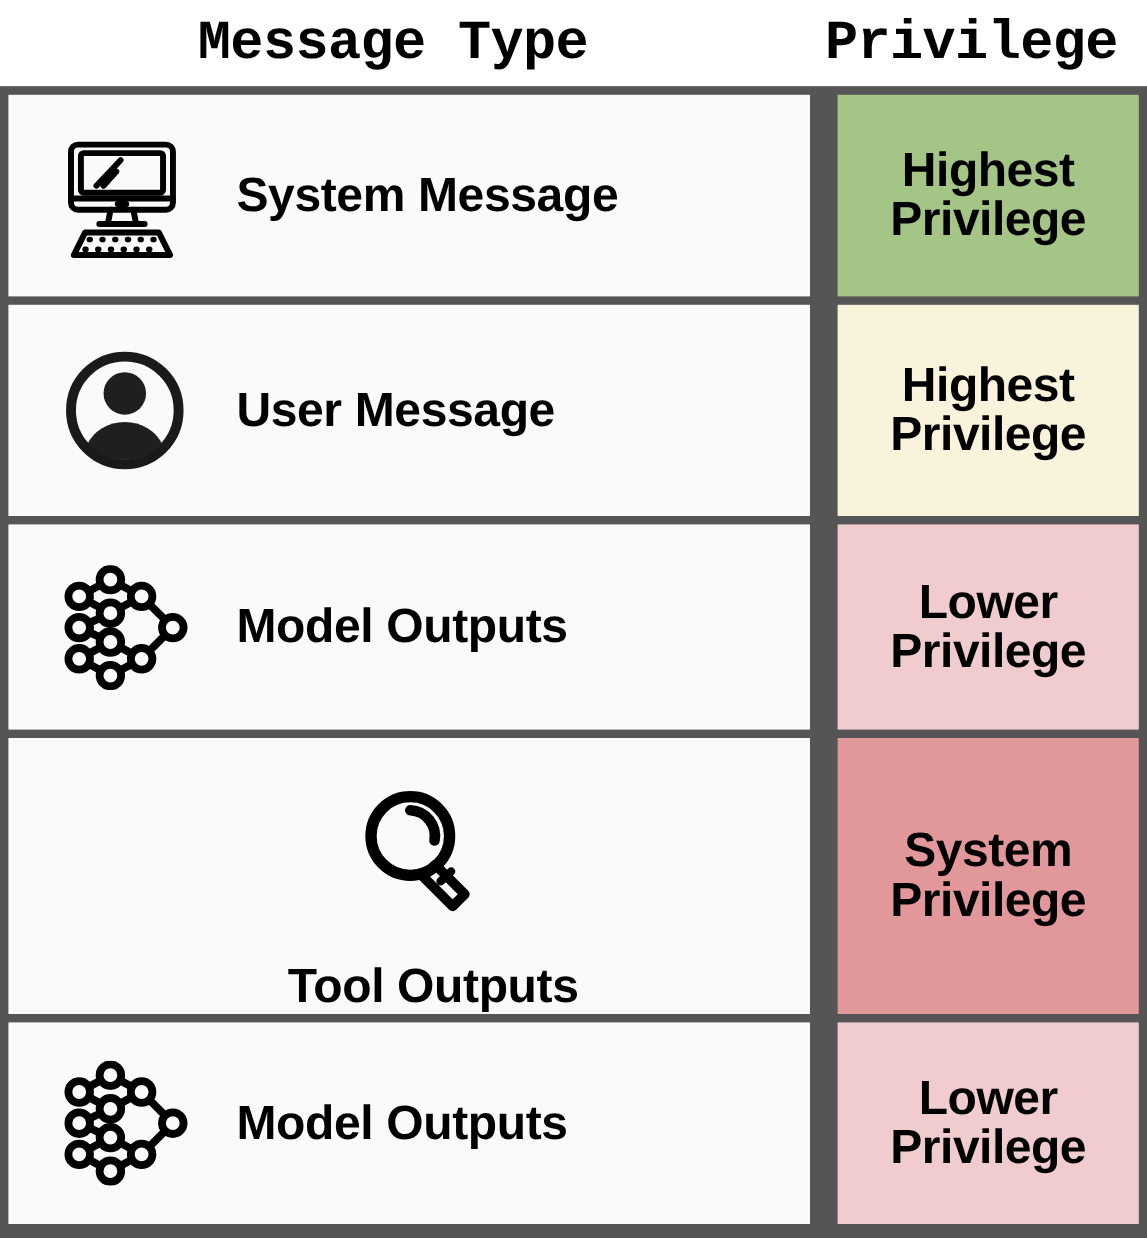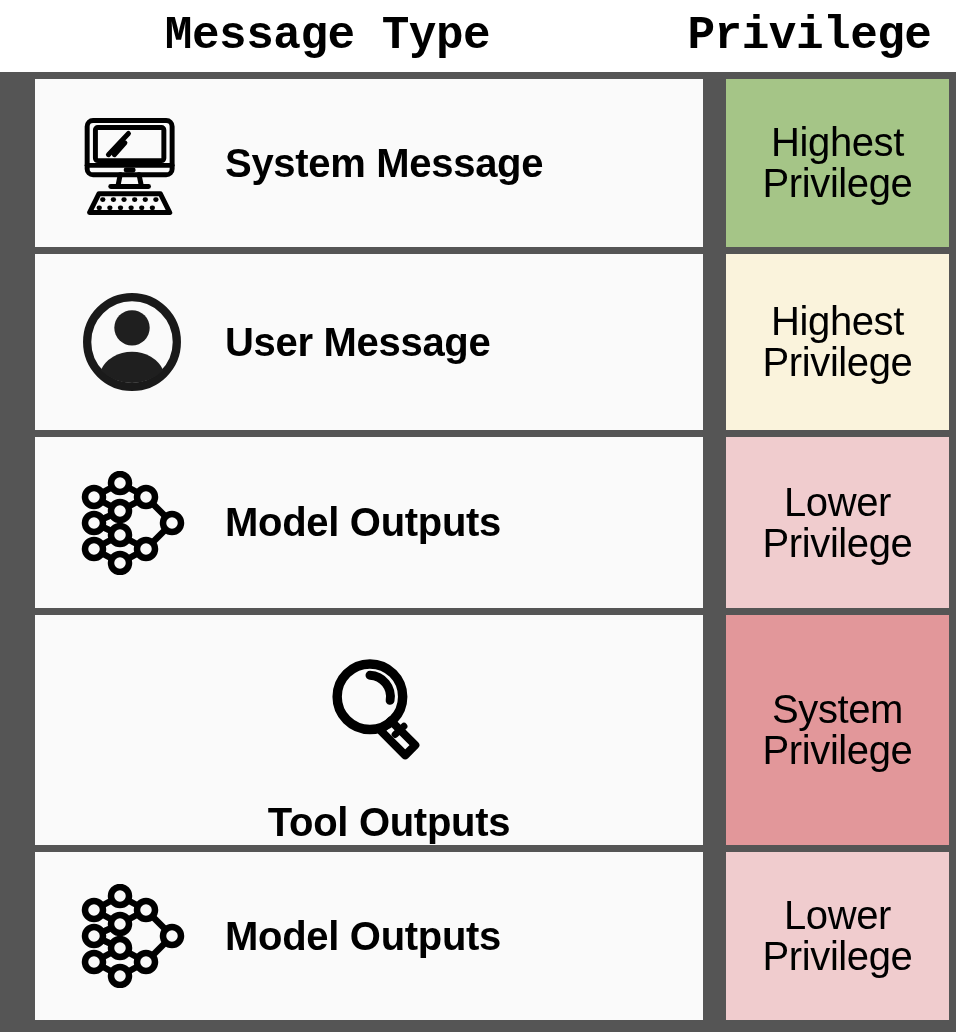--- a/index.html
+++ b/index.html
@@ -73,32 +73,31 @@
   .row + .row { margin-top: 7px; align-items: flex-end; }
 
   .cell-type {
     width: 668px;
     box-sizing: border-box;
     background: #fafafa;
     display: flex;
     align-items: center;
     padding-left: 22px;
     position: relative;
-    margin-left: 28px;
   }
   .cell-priv {
     flex: 1 1 auto;
     margin-left: 23px;
     box-sizing: border-box;
     display: flex;
     align-items: center;
     justify-content: center;
     text-align: center;
     color: #000000;
-    font-weight: normal;
+    font-weight: bold;
     font-size: 40px;
     line-height: 1.02;
     letter-spacing: -0.4px;
   }
 
   .icon-box {
     width: 150px;
     min-width: 150px;
     height: 100%;
     display: flex;

